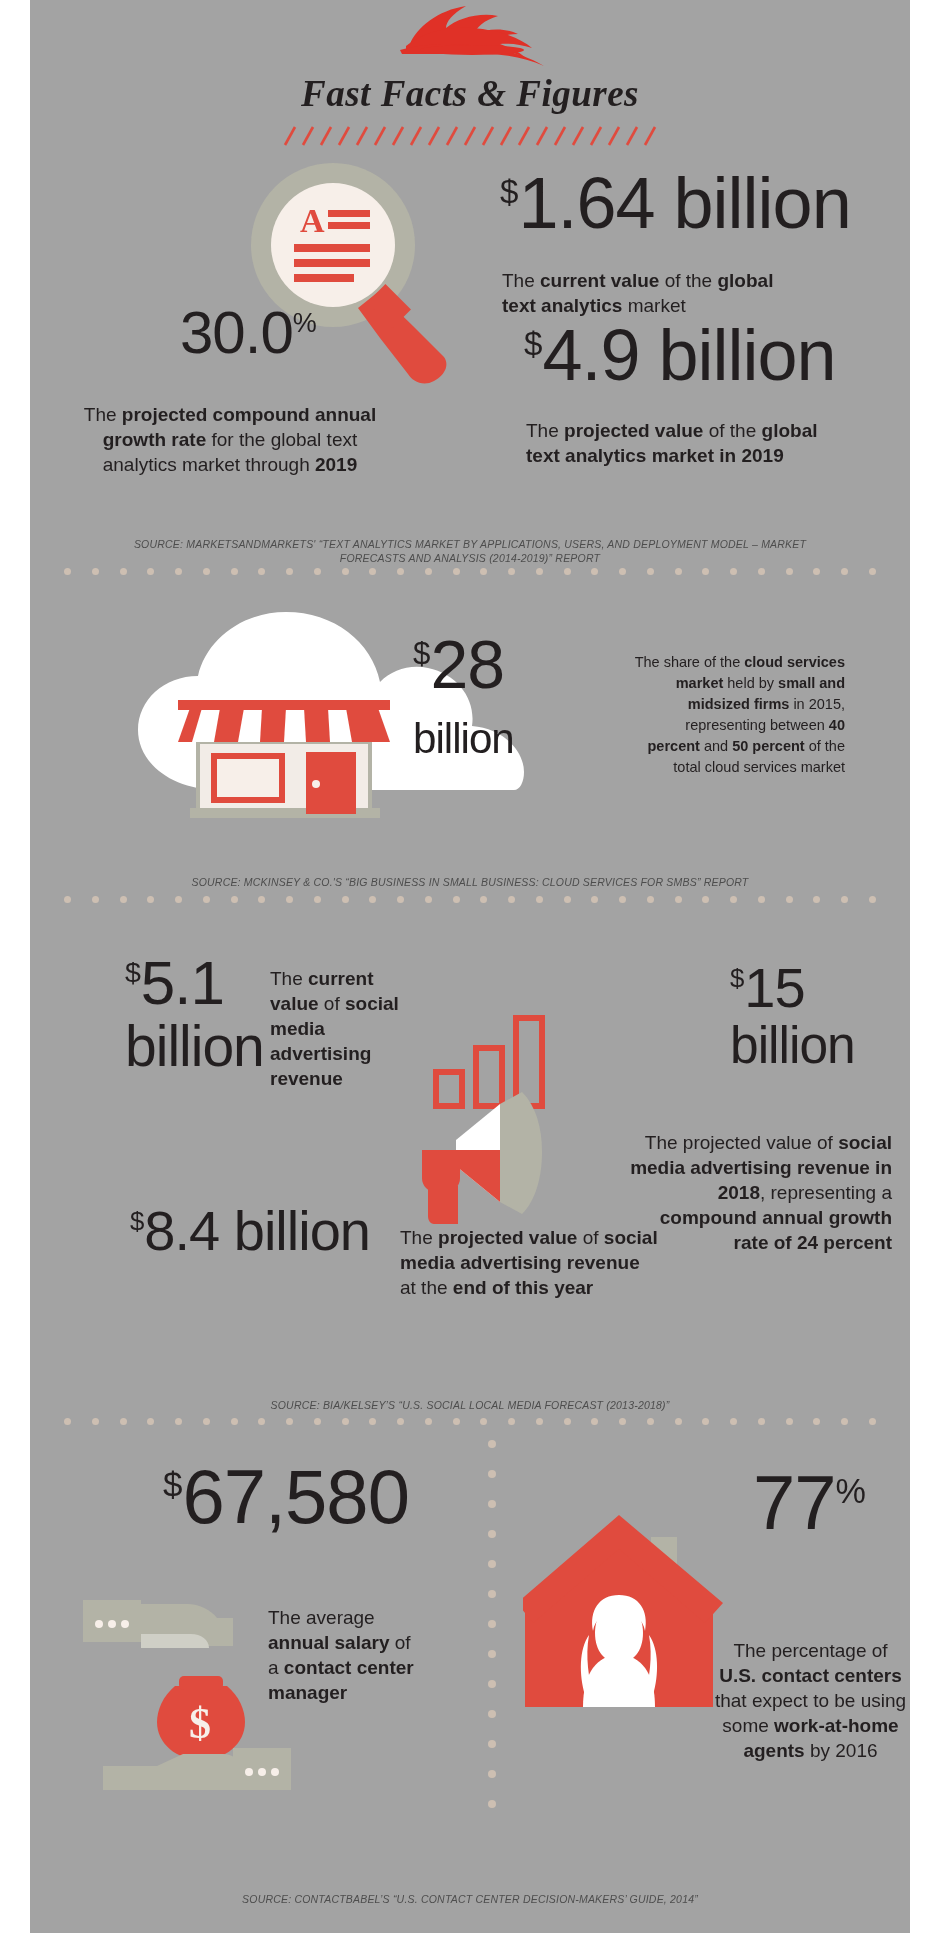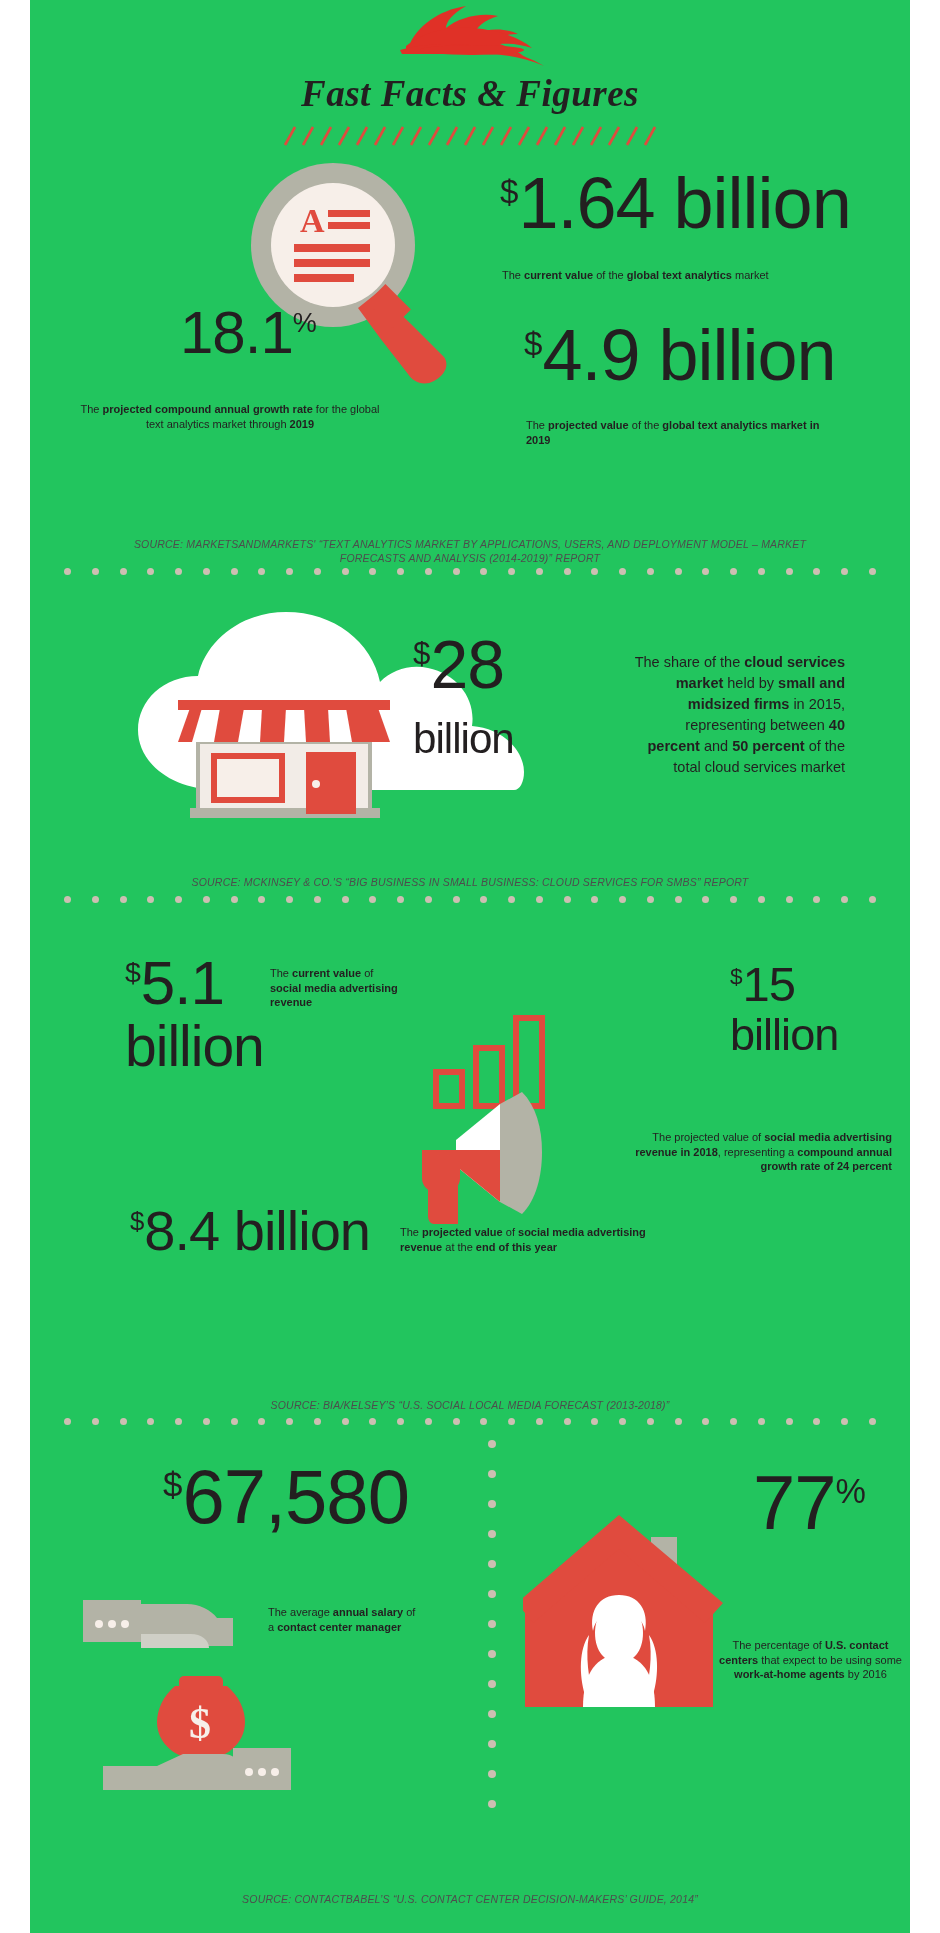--- a/index.html
+++ b/index.html
@@ -17,21 +17,21 @@
     margin: 0 auto;
     background: #ffffff;
     overflow: hidden;
   }
   .sheet {
     position: absolute;
     left: 30px;
     top: 0;
     width: 880px;
     height: 1933px;
-    background: #22c55e;
+    background: #a3a3a3;
   }
   
   .header {
     position: absolute;
     left: 0;
     top: 0;
     width: 880px;
     text-align: center;
   }
   .flame-wrap {
@@ -54,21 +54,21 @@
   }
   
   .big-num {
     font-family: "Liberation Sans", sans-serif;
     font-weight: 300;
     color: #231f20;
     line-height: 0.92;
     letter-spacing: -1px;
   }
   .caption {
-    font-size: 11px;
+    font-size: 19px;
     line-height: 1.32;
     color: #231f20;
   }
   .caption b { font-weight: bold; }
   .source {
     font-size: 10.5px;
     font-style: italic;
     color: #4d4d4d;
     text-align: center;
     letter-spacing: 0.2px;
@@ -121,21 +121,21 @@
   #sec2 { position: absolute; left: 0; top: 590px; width: 880px; height: 270px; }
   #sec2 .cloudwrap { position: absolute; left: 80px; top: 0px; }
   #sec2 .n28 { position: absolute; left: 383px; top: 42px; font-size: 68px; text-align: left; line-height: 0.95; }
   #sec2 .c28 { position: absolute; left: 600px; top: 62px; width: 215px; text-align: right; font-size: 14.5px; line-height: 1.45; }
   #src2 { position: absolute; left: 90px; top: 855px; width: 700px; }
   #rule2 { position: absolute; left: 34px; top: 896px; width: 812px; }
   
   #sec3 { position: absolute; left: 0; top: 930px; width: 852px; height: 440px; padding-left: 8px; }
   #sec3 .n51 { position: absolute; left: 95px; top: 22px; font-size: 62px; line-height: 1.0; }
   #sec3 .c51 { position: absolute; left: 240px; top: 36px; width: 130px; }
-  #sec3 .n15 { position: absolute; left: 700px; top: 30px; font-size: 49px; line-height: 1.0; }
+  #sec3 .n15 { position: absolute; left: 700px; top: 30px; font-size: 56px; line-height: 1.0; }
   #sec3 .c15 { position: absolute; left: 592px; top: 200px; width: 270px; text-align: right; }
   #sec3 .n84 { position: absolute; left: 100px; top: 275px; font-size: 56px; white-space: nowrap; }
   #sec3 .c84 { position: absolute; left: 370px; top: 295px; width: 260px; }
   #sec3 .mega { position: absolute; left: 370px; top: 70px; }
   #src3 { position: absolute; left: 90px; top: 1378px; width: 700px; text-align: center; }
   #rule3 { position: absolute; left: 34px; top: 1418px; width: 812px; }
   
   #sec4 { position: absolute; left: 0; top: 1440px; width: 880px; height: 400px; margin-left: 23px; }
   #sec4 .n67 { position: absolute; left: 110px; top: 22px; font-size: 76px; white-space: nowrap; }
   #sec4 .c67 { position: absolute; left: 215px; top: 165px; width: 150px; }
@@ -215,21 +215,21 @@
       </div>
 
       <div class="n49 big-num">
         <span class="sup-dollar">$</span><span>4.9</span> <span>billion</span>
       </div>
       <div class="c49 caption">
         The <b>projected value</b> of the <b>global text analytics market in 2019</b>
       </div>
 
       <div class="n181 big-num">
-        <span>18.1</span><span class="sup-pct">%</span>
+        <span>30.0</span><span class="sup-pct">%</span>
       </div>
       <div class="c181 caption">
         The <b>projected compound annual growth rate</b> for the global text analytics market through <b>2019</b>
       </div>
     </div>
 
     <div id="src1" class="source">SOURCE: MARKETSANDMARKETS' “TEXT ANALYTICS MARKET BY APPLICATIONS, USERS, AND DEPLOYMENT MODEL – MARKET FORECASTS AND ANALYSIS (2014-2019)” REPORT</div>
 
     <div id="rule1" class="dotted-rule">
       <i></i>

